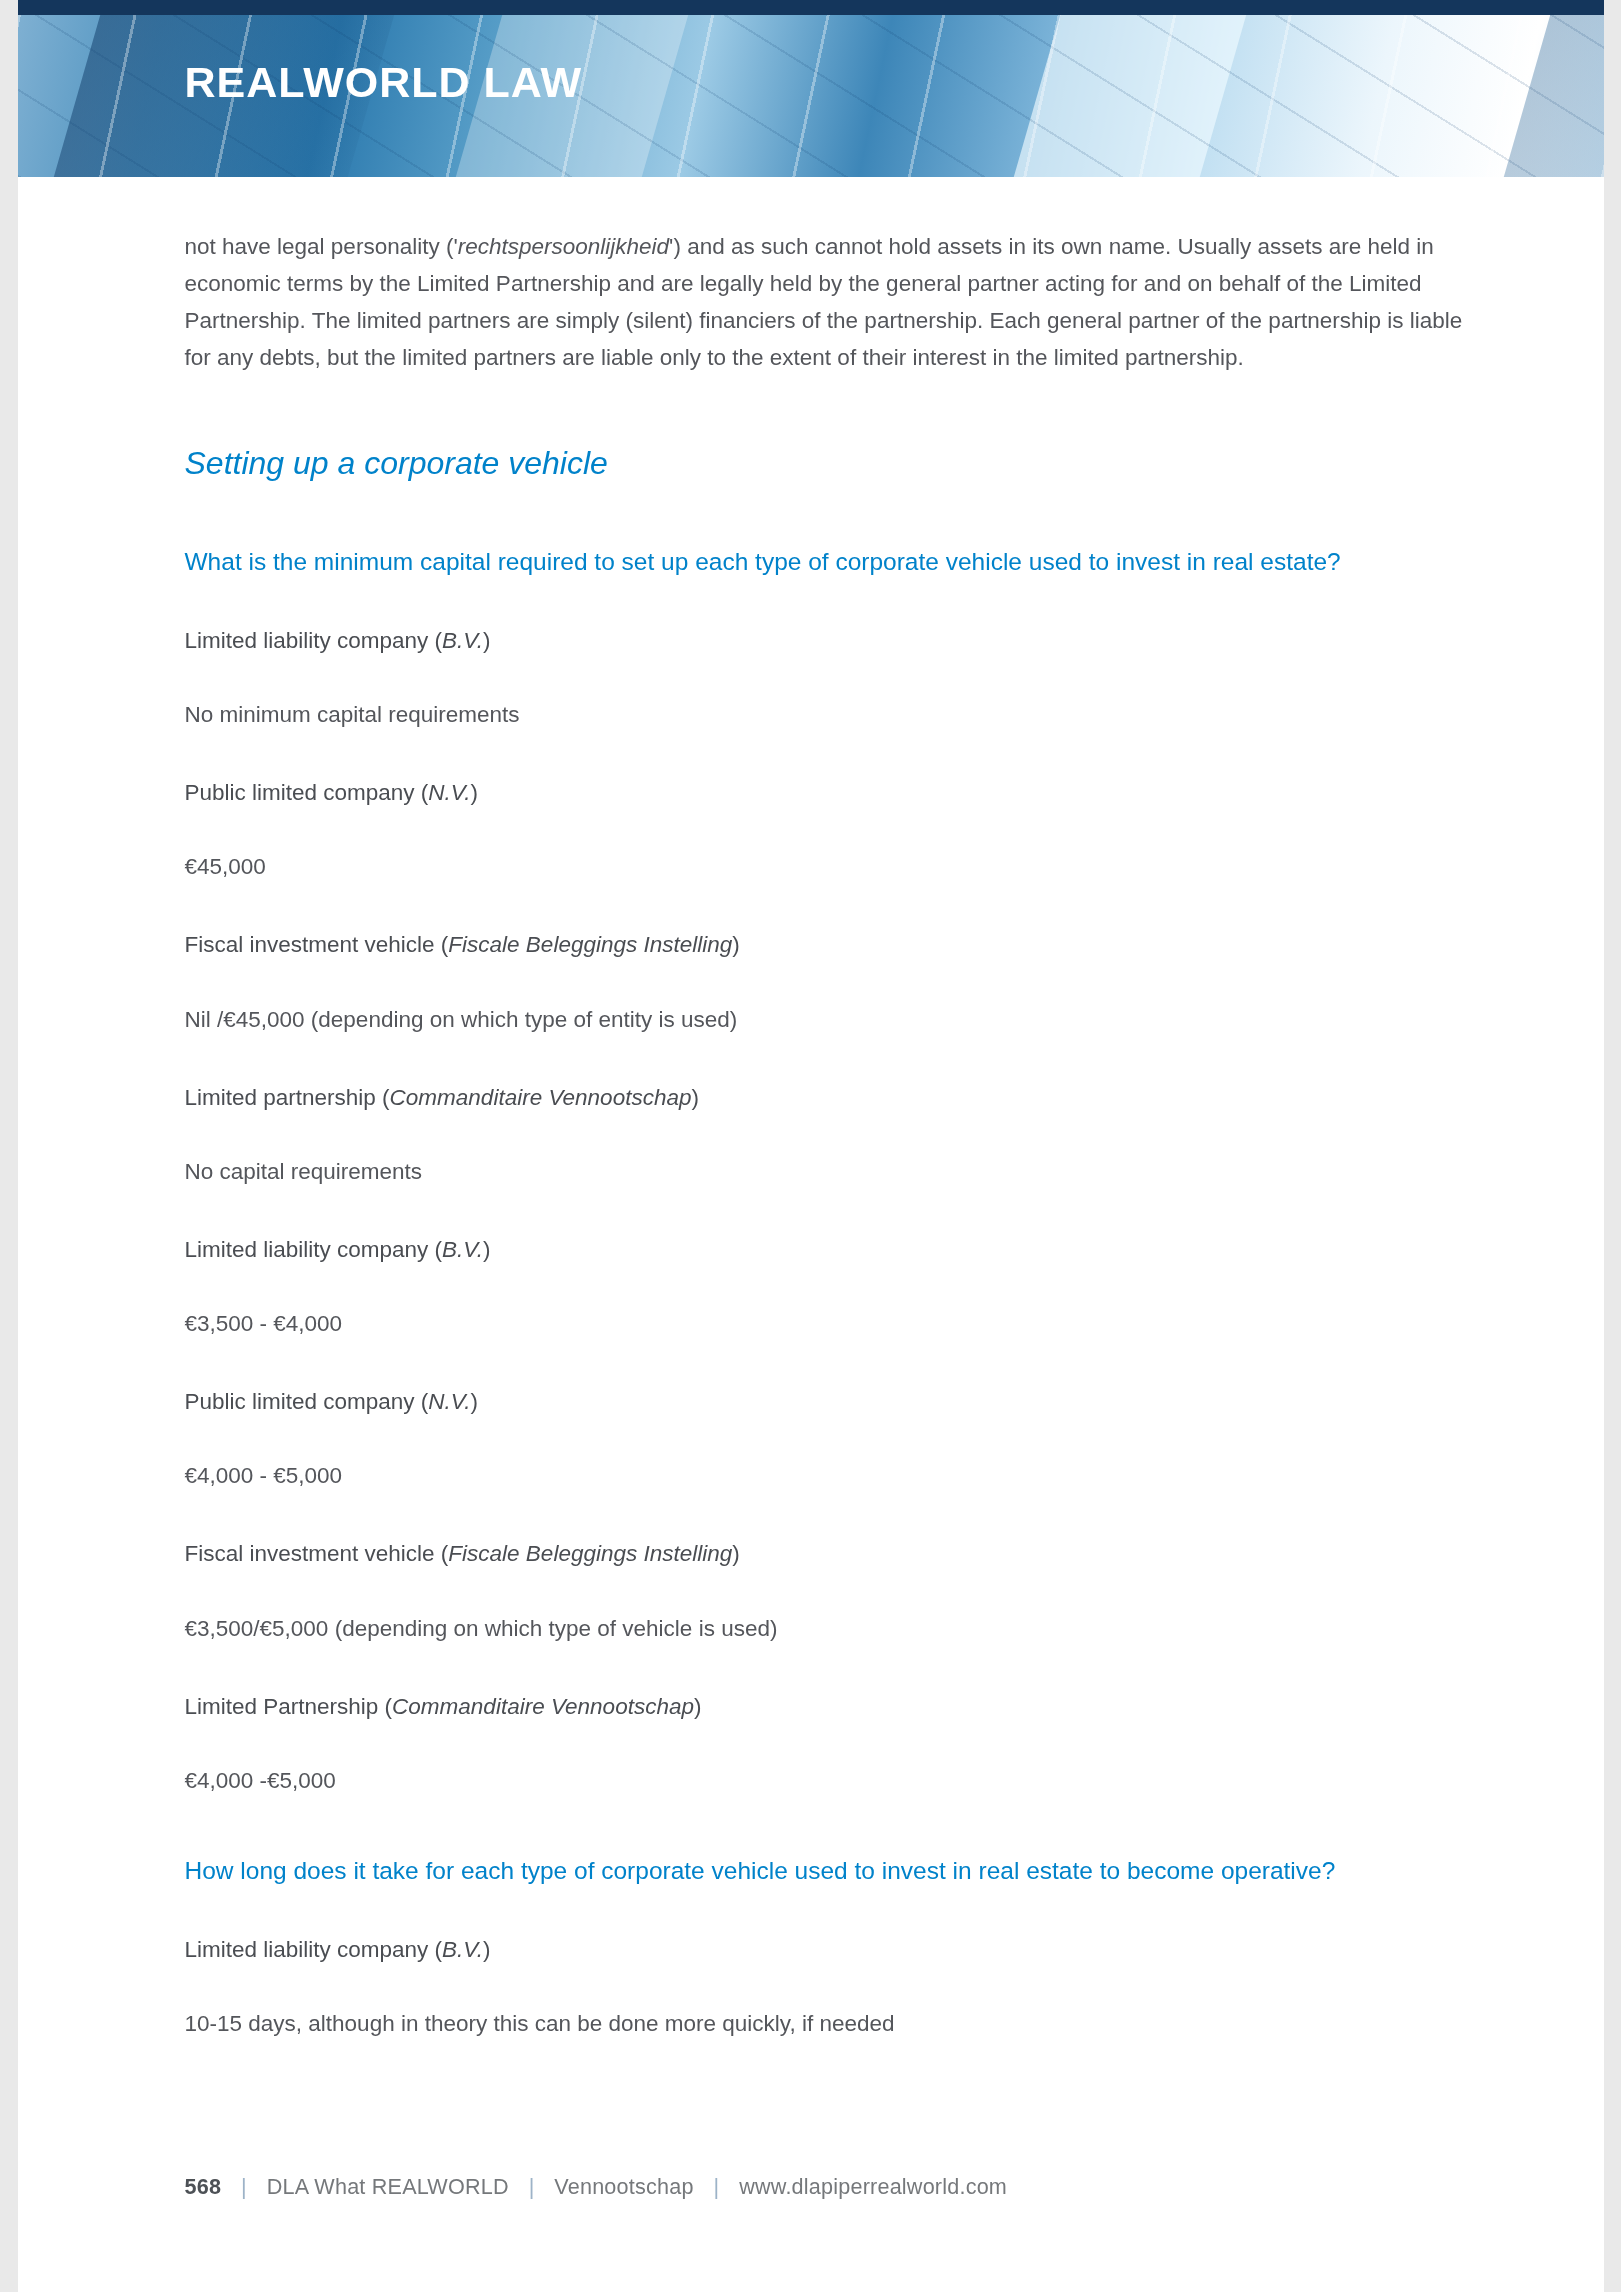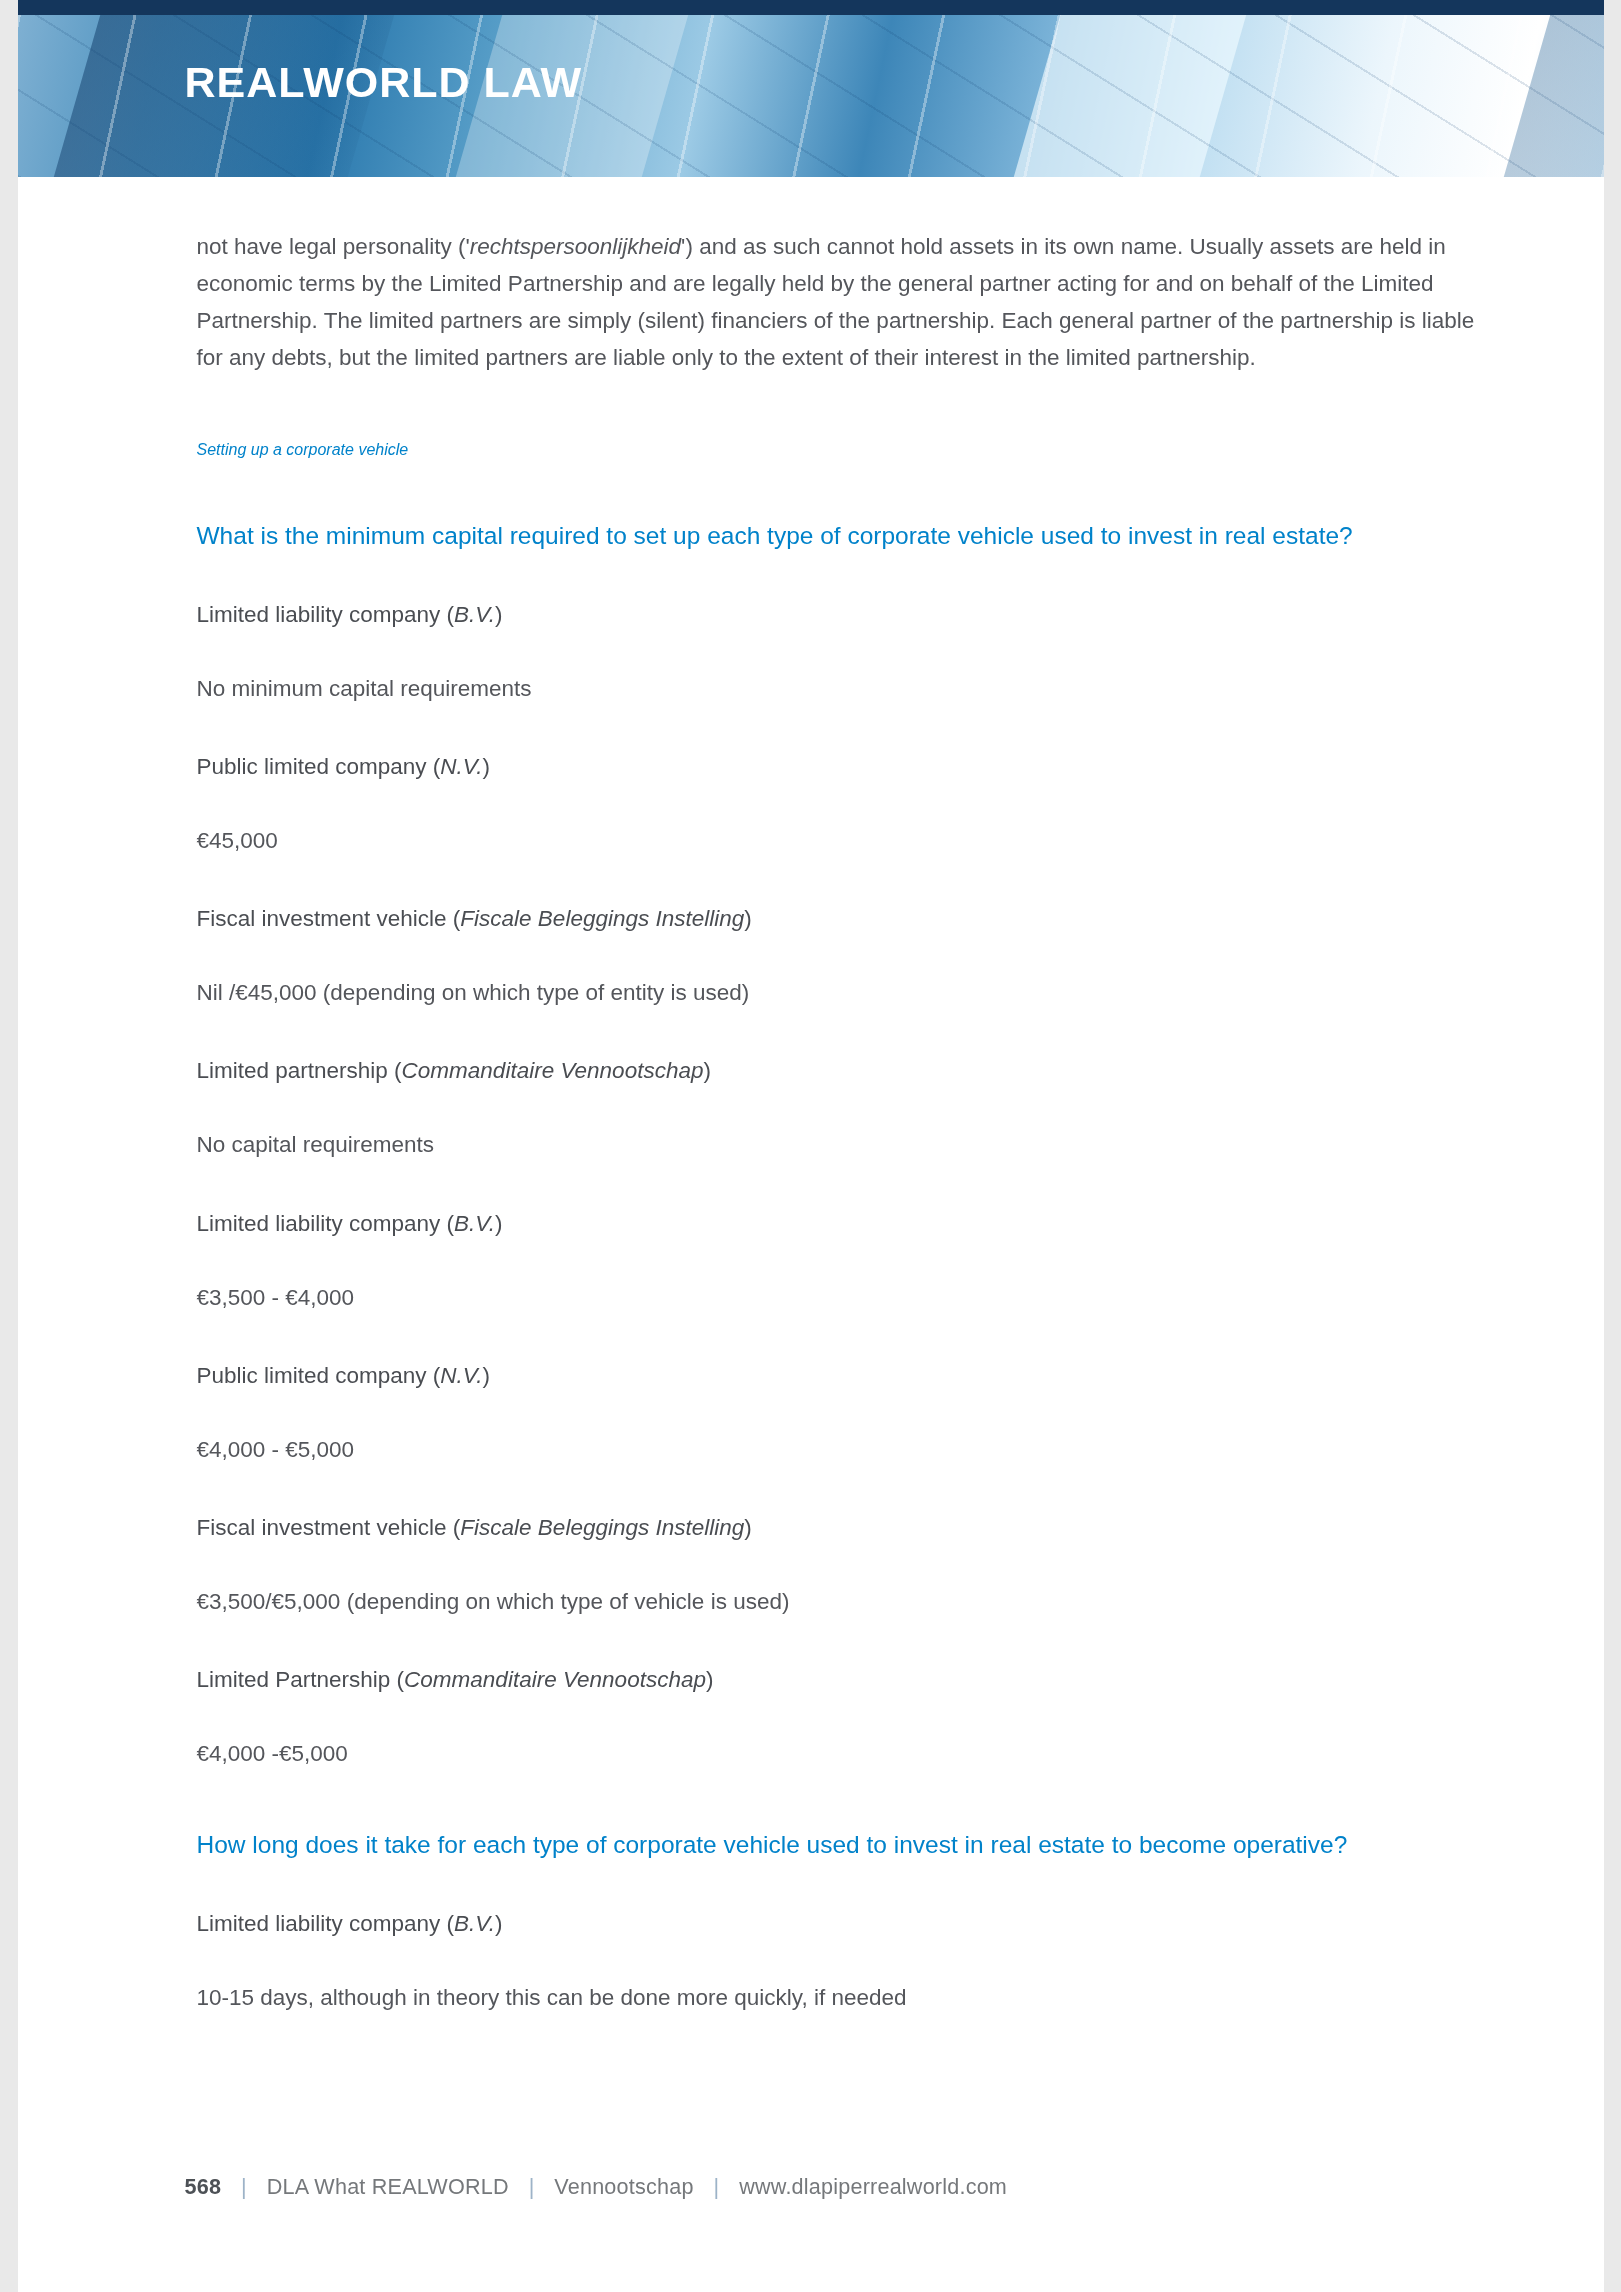--- a/index.html
+++ b/index.html
@@ -51,30 +51,29 @@
     font-size: 43px;
     font-weight: 700;
     letter-spacing: 1px;
   }
 
   
   .content {
     padding: 51px 114px 0 167px;
     font-size: 22.5px;
     line-height: 1.65;
-    margin-left: 12px;
   }
 
   .intro { color: #54565b; }
   .intro em { font-style: italic; }
 
   .section-heading {
     margin-top: 61px;
     color: #0082ca;
-    font-size: 16px;
+    font-size: 32px;
     font-style: italic;
     font-weight: 400;
   }
 
   .question {
     margin-top: 53px;
     color: #0082ca;
     font-size: 24.5px;
     font-weight: 400;
     line-height: 1.55;

